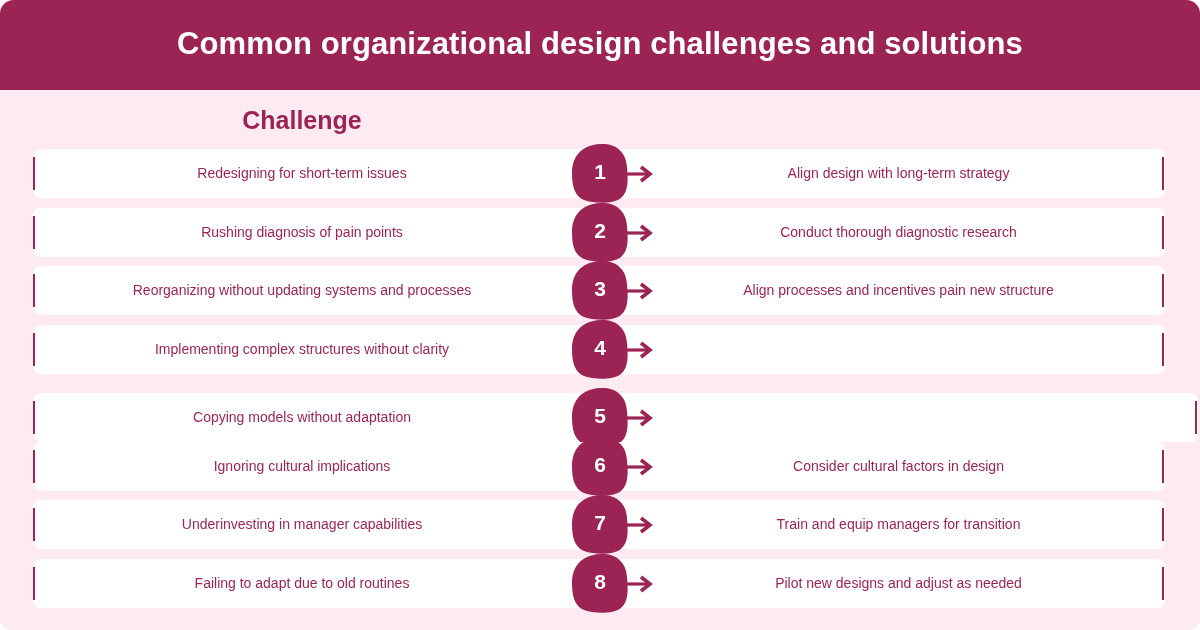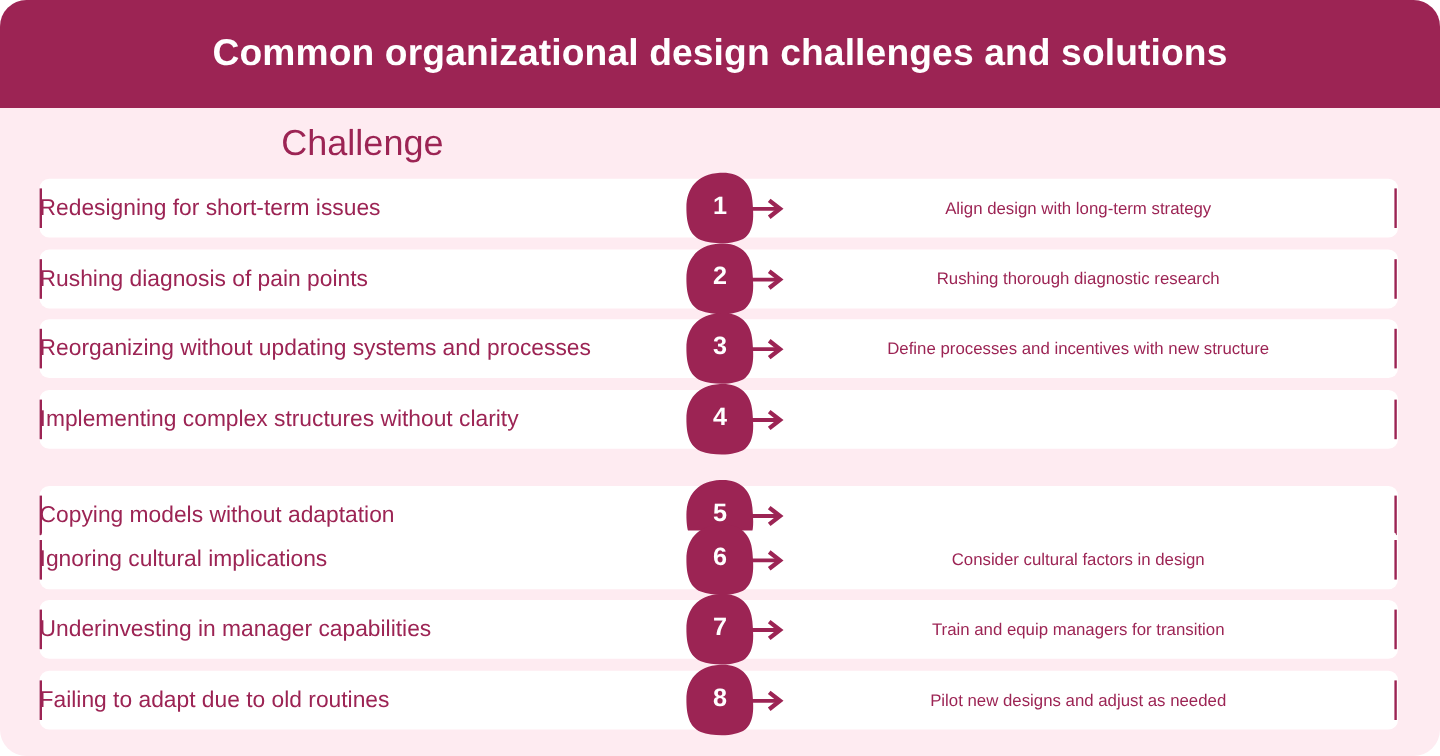--- a/index.html
+++ b/index.html
@@ -1,32 +1,32 @@
 <!DOCTYPE html>
 <html><head>
 <meta charset="utf-8">
 <style>
   html, body { margin:0; padding:0; }
   body { width:1200px; height:630px; background:#ffffff; position:relative; overflow:hidden;
          font-family:"Liberation Sans", "DejaVu Sans", sans-serif; }
   .card { position:absolute; left:0; top:0; width:1200px; height:630px; background:#feebf1;
-          border-radius:22px; overflow:hidden; }
+          border-radius:10px; overflow:hidden; }
   .header { position:absolute; left:0; top:0; width:1200px; height:90px; background:#9c2454;
             border-radius:14px 14px 0 0; display:flex; align-items:center; justify-content:center; }
   .title { color:#ffffff; font-weight:bold; font-size:31px; letter-spacing:0.1px; margin-top:-2px; }
   .colhead { position:absolute; top:103px; height:34px; line-height:34px; color:#9c2454;
-             font-weight:normal; font-size:30px; text-align:center; }
+             font-weight:bold; font-size:25px; text-align:center; }
   .colhead.left { left:33px; width:538px; }
   .colhead.right { left:632px; width:533px;margin-top:48px; }
   .row { position:absolute; left:33px; width:1132px; height:49px; background:#ffffff; border-radius:8px; }
   .bar { position:absolute; top:8px; width:2px; height:33px; background:#9c2454; }
   .bar.l { left:0; }
   .bar.r { right:1px; }
   .ctext { position:absolute; left:0; width:538px; top:0; height:49px; line-height:49px;
-           color:#9c2454; font-size:19px; white-space:nowrap; }
+           text-align:center; color:#9c2454; font-size:14px; white-space:nowrap; }
   .mtext { position:absolute; left:599px; width:533px; top:0; height:49px; line-height:49px;
            text-align:center; color:#9c2454; font-size:14px; white-space:nowrap; }
   .badge { position:absolute; left:538px; top:-6px; width:58px; height:61px; }
   .badge svg { position:absolute; left:0; top:0; }
   .num { position:absolute; left:0; top:0; width:58px; height:61px; line-height:58px; text-align:center;
          color:#ffffff; font-weight:bold; font-size:21px; }
   .arrow { position:absolute; left:592px; top:16px; width:30px; height:18px; }
 </style>
 </head>
 <body>
@@ -62,55 +62,55 @@
     <div class="badge">
       <svg width="58" height="61" viewBox="0 0 58 61">
         <path d="M29 1 C44 0 55 8 56 24 C57 36 58 48 50 55 C42 61 24 61 13 57 C3 53 1 42 1 30 C1 14 10 2 29 1 Z" fill="#9c2454"></path>
       </svg>
       <div class="num">2</div>
     </div>
     <svg class="arrow" viewBox="0 0 30 18">
       <line x1="0" y1="9" x2="25" y2="9" stroke="#9c2454" stroke-width="3.2"></line>
       <polyline points="16,2 25,9 16,16" fill="none" stroke="#9c2454" stroke-width="3.6" stroke-linejoin="miter"></polyline>
     </svg>
-    <div class="mtext">Rushing thorough diagnostic research</div>
+    <div class="mtext">Conduct thorough diagnostic research</div>
     <div class="bar r"></div>
   </div>
       <div class="row" style="top: 266px;">
     <div class="bar l"></div>
     <div class="ctext">Reorganizing without updating systems and processes</div>
     <div class="badge">
       <svg width="58" height="61" viewBox="0 0 58 61">
         <path d="M29 1 C44 0 55 8 56 24 C57 36 58 48 50 55 C42 61 24 61 13 57 C3 53 1 42 1 30 C1 14 10 2 29 1 Z" fill="#9c2454"></path>
       </svg>
       <div class="num">3</div>
     </div>
     <svg class="arrow" viewBox="0 0 30 18">
       <line x1="0" y1="9" x2="25" y2="9" stroke="#9c2454" stroke-width="3.2"></line>
       <polyline points="16,2 25,9 16,16" fill="none" stroke="#9c2454" stroke-width="3.6" stroke-linejoin="miter"></polyline>
     </svg>
-    <div class="mtext">Define processes and incentives with new structure</div>
+    <div class="mtext">Align processes and incentives pain new structure</div>
     <div class="bar r"></div>
   </div>
       <div class="row" style="top: 324.5px;">
     <div class="bar l"></div>
     <div class="ctext">Implementing complex structures without clarity</div>
     <div class="badge">
       <svg width="58" height="61" viewBox="0 0 58 61">
         <path d="M29 1 C44 0 55 8 56 24 C57 36 58 48 50 55 C42 61 24 61 13 57 C3 53 1 42 1 30 C1 14 10 2 29 1 Z" fill="#9c2454"></path>
       </svg>
       <div class="num">4</div>
     </div>
     <svg class="arrow" viewBox="0 0 30 18">
       <line x1="0" y1="9" x2="25" y2="9" stroke="#9c2454" stroke-width="3.2"></line>
       <polyline points="16,2 25,9 16,16" fill="none" stroke="#9c2454" stroke-width="3.6" stroke-linejoin="miter"></polyline>
     </svg>
     <div class="bar r"></div>
   </div>
-      <div class="row" style="top: 405px;">
+      <div class="row" style="top: 393px; padding-left: 33px;">
     <div class="bar l"></div>
     <div class="ctext">Copying models without adaptation</div>
     <div class="badge">
       <svg width="58" height="61" viewBox="0 0 58 61">
         <path d="M29 1 C44 0 55 8 56 24 C57 36 58 48 50 55 C42 61 24 61 13 57 C3 53 1 42 1 30 C1 14 10 2 29 1 Z" fill="#9c2454"></path>
       </svg>
       <div class="num">5</div>
     </div>
     <svg class="arrow" viewBox="0 0 30 18">
       <line x1="0" y1="9" x2="25" y2="9" stroke="#9c2454" stroke-width="3.2"></line>

